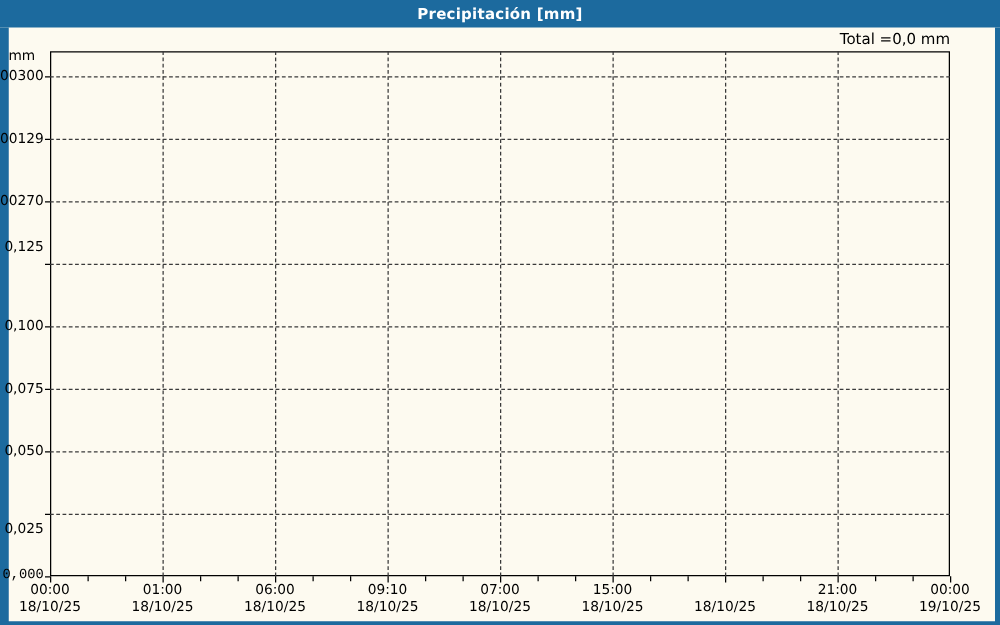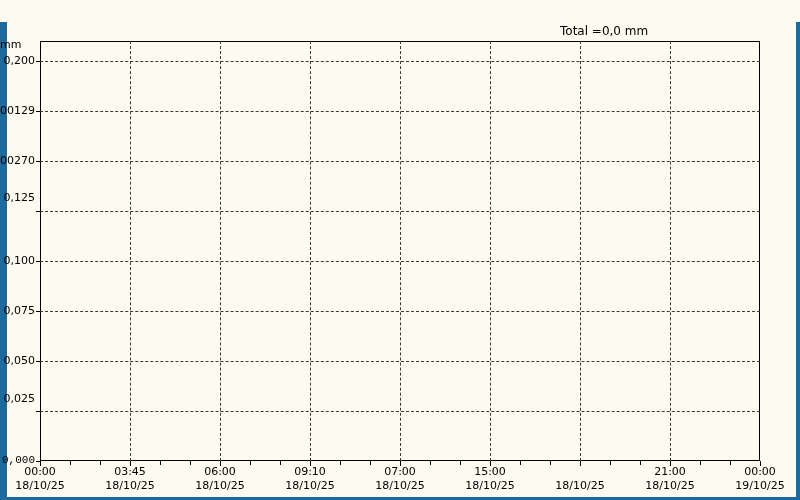--- a/index.html
+++ b/index.html
@@ -19,86 +19,89 @@
   }
   .titlebar span{
     color:#fff;font-size:12px;font-weight:bold;letter-spacing:0.2px;
   }
   .frame-left {position:absolute;left:0;top:22px;width:7px;height:478px;background:#1c6a9e;}
   .frame-right{position:absolute;right:0;top:22px;width:4px;height:478px;background:#1c6a9e;}
   .frame-bottom{position:absolute;left:0;bottom:0;width:800px;height:3px;background:#1c6a9e;}
 
   .total-label{
     position:absolute;top:24px;left:560px;width:200px;
-    text-align:left;font-size:12px;color:#000;
+    text-align:right;font-size:12px;color:#000;
   }
   .y-unit{
     position:absolute;top:38px;left:0;width:35px;
-    text-align:left;font-size:11px;color:#000;
+    text-align:center;font-size:11px;color:#000;
   }
   .plot-area{
     position:absolute;left:40px;top:41px;width:720px;height:420px;
     border:1px solid #000;
     box-sizing:border-box;
     background:transparent;
   }
   .hgrid{position:absolute;height:0;border-top:1px dashed #3a3a3a;}
   .vgrid{position:absolute;width:0;border-left:1px dashed #3a3a3a;}
   .ytick{position:absolute;width:4px;height:1px;background:#000;}
   .xtick{position:absolute;width:1px;background:#000;}
   .xtick.major{height:5px;}
   .xtick.minor{height:4px;}
   .ylab{position:absolute;width:35px;text-align:right;font-size:11px;line-height:13px;color:#000;}
   .xlab{position:absolute;width:64px;text-align:center;font-size:11px;line-height:13px;color:#000;}
 </style>
 </head>
 <body>
 
 <div id="screen">
+  <div class="titlebar">
+    <span>Precipitación [mm]</span>
+  </div>
   <div class="frame-left"></div>
   <div class="frame-right"></div>
   <div class="frame-bottom"></div>
 
   <div class="total-label">Total =0,0 mm</div>
   <div class="y-unit">mm</div>
 
   <div class="plot-area"></div>
   <div id="plot-layer">
       <div class="ytick" style="position: absolute; left: 36px; top: 461px;"></div>
       <div class="ylab" style="position: absolute; left: 0px; top: 454px; font-family: Liberation Mono, monospace;">0,000</div>
       <div class="hgrid" style="position: absolute; left: 40px; top: 411px; width: 720px;"></div>
       <div class="ytick" style="position: absolute; left: 36px; top: 411px;"></div>
-      <div class="ylab" style="position: absolute; left: 0px; top: 392px;">0,025</div>
+      <div class="ylab" style="position: absolute; left: 0px; top: 416px;">0,025</div>
       <div class="hgrid" style="position: absolute; left: 40px; top: 361px; width: 720px;"></div>
       <div class="ytick" style="position: absolute; left: 36px; top: 361px;"></div>
       <div class="ylab" style="position: absolute; left: 0px; top: 354px;">0,050</div>
       <div class="hgrid" style="position: absolute; left: 40px; top: 311px; width: 720px;"></div>
       <div class="ytick" style="position: absolute; left: 36px; top: 311px;"></div>
       <div class="ylab" style="position: absolute; left: 0px; top: 304px;">0,075</div>
       <div class="hgrid" style="position: absolute; left: 40px; top: 261px; width: 720px;"></div>
       <div class="ytick" style="position: absolute; left: 36px; top: 261px;"></div>
       <div class="ylab" style="position: absolute; left: 0px; top: 254px;">0,100</div>
       <div class="hgrid" style="position: absolute; left: 40px; top: 211px; width: 720px;"></div>
       <div class="ytick" style="position: absolute; left: 36px; top: 211px;"></div>
       <div class="ylab" style="position: absolute; left: 0px; top: 191px;">0,125</div>
       <div class="hgrid" style="position: absolute; left: 40px; top: 161px; width: 720px;"></div>
       <div class="ytick" style="position: absolute; left: 36px; top: 161px;"></div>
       <div class="ylab" style="position: absolute; left: 0px; top: 154px;">00270</div>
       <div class="hgrid" style="position: absolute; left: 40px; top: 111px; width: 720px;"></div>
       <div class="ytick" style="position: absolute; left: 36px; top: 111px;"></div>
       <div class="ylab" style="position: absolute; left: 0px; top: 104px;">00129</div>
       <div class="hgrid" style="position: absolute; left: 40px; top: 61px; width: 720px;"></div>
       <div class="ytick" style="position: absolute; left: 36px; top: 61px;"></div>
-      <div class="ylab" style="position: absolute; left: 0px; top: 54px;">0,200</div>
+      <div class="ylab" style="position: absolute; left: 0px; top: 54px;">00300</div>
       <div class="xtick major" style="position: absolute; left: 40px; top: 461px;"></div>
       <div class="xlab" style="position: absolute; left: 8px; top: 465px;">00:00</div>
       <div class="xlab" style="position: absolute; left: 8px; top: 479px;">18/10/25</div>
       <div class="vgrid" style="position: absolute; left: 130px; top: 41px; height: 420px;"></div>
       <div class="xtick major" style="position: absolute; left: 130px; top: 461px;"></div>
-      <div class="xlab" style="position: absolute; left: 98px; top: 465px;">03:45</div>
+      <div class="xlab" style="position: absolute; left: 98px; top: 465px;">01:00</div>
       <div class="xlab" style="position: absolute; left: 98px; top: 479px;">18/10/25</div>
       <div class="vgrid" style="position: absolute; left: 220px; top: 41px; height: 420px;"></div>
       <div class="xtick major" style="position: absolute; left: 220px; top: 461px;"></div>
       <div class="xlab" style="position: absolute; left: 188px; top: 465px;">06:00</div>
       <div class="xlab" style="position: absolute; left: 188px; top: 479px;">18/10/25</div>
       <div class="vgrid" style="position: absolute; left: 310px; top: 41px; height: 420px;"></div>
       <div class="xtick major" style="position: absolute; left: 310px; top: 461px;"></div>
       <div class="xlab" style="position: absolute; left: 278px; top: 465px;">09:10</div>
       <div class="xlab" style="position: absolute; left: 278px; top: 479px;">18/10/25</div>
       <div class="vgrid" style="position: absolute; left: 400px; top: 41px; height: 420px;"></div>

